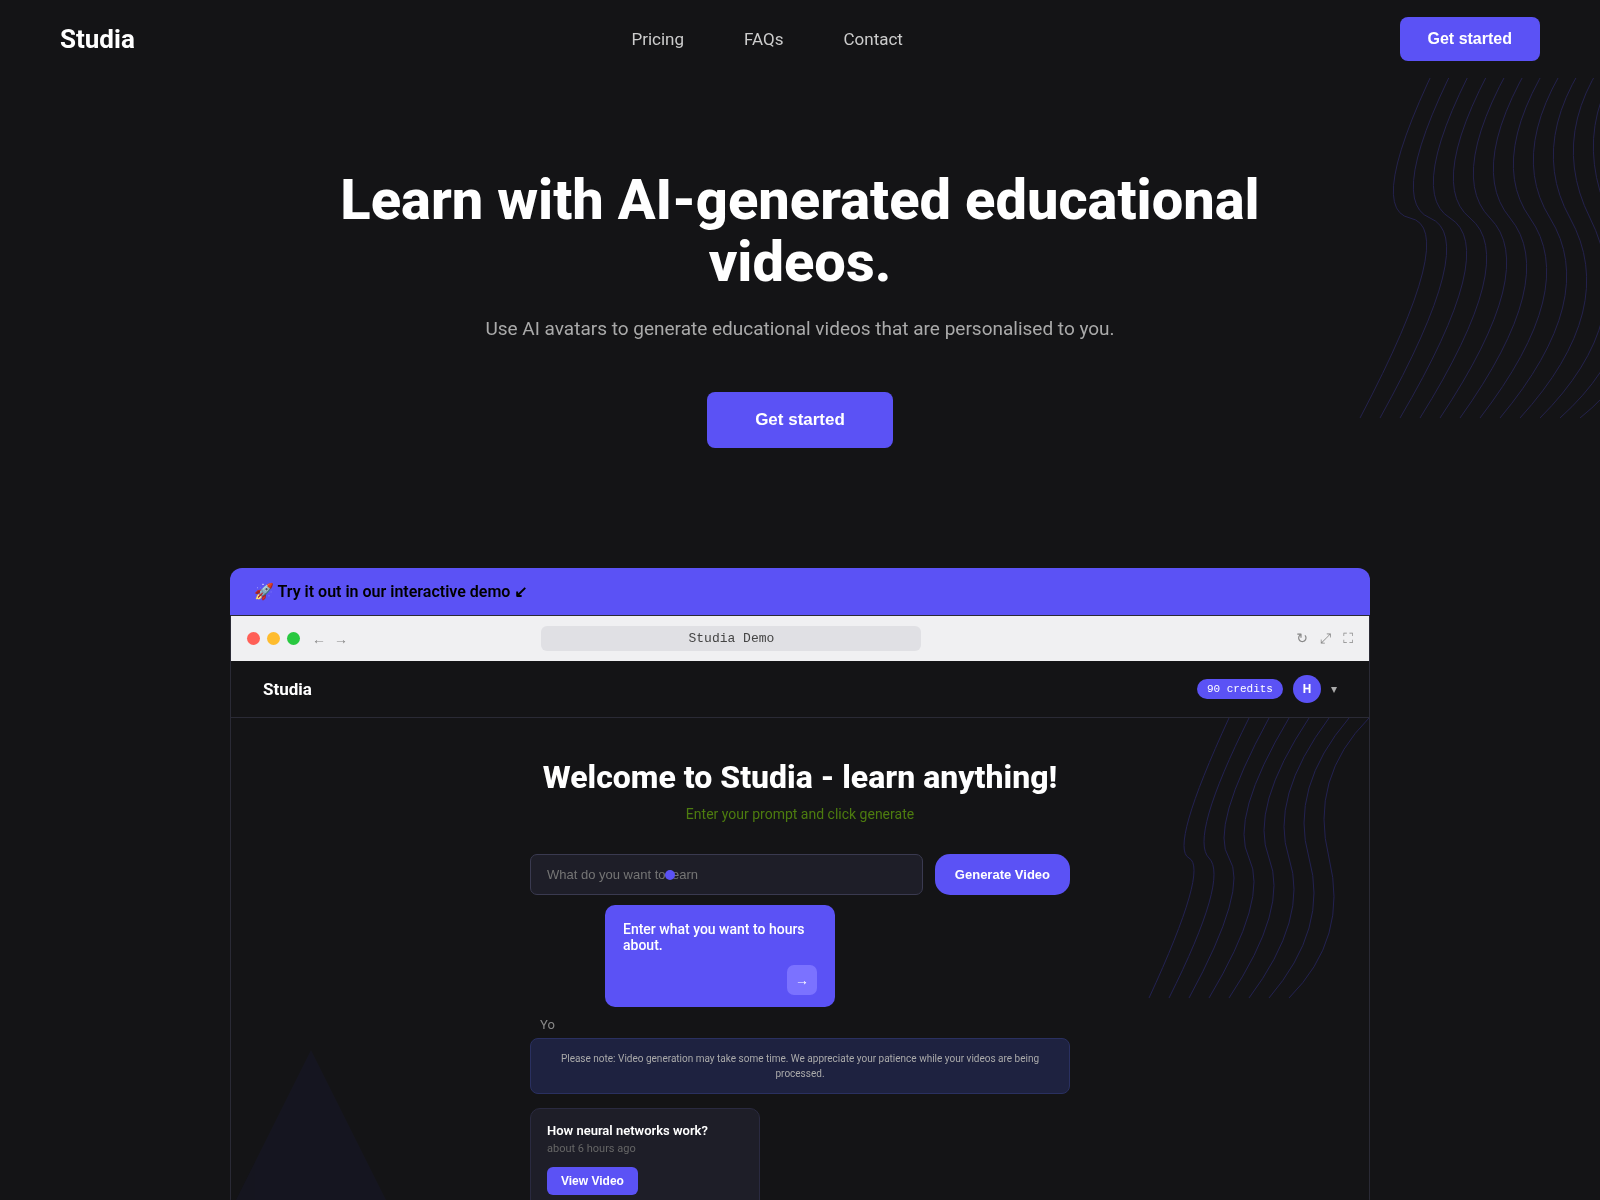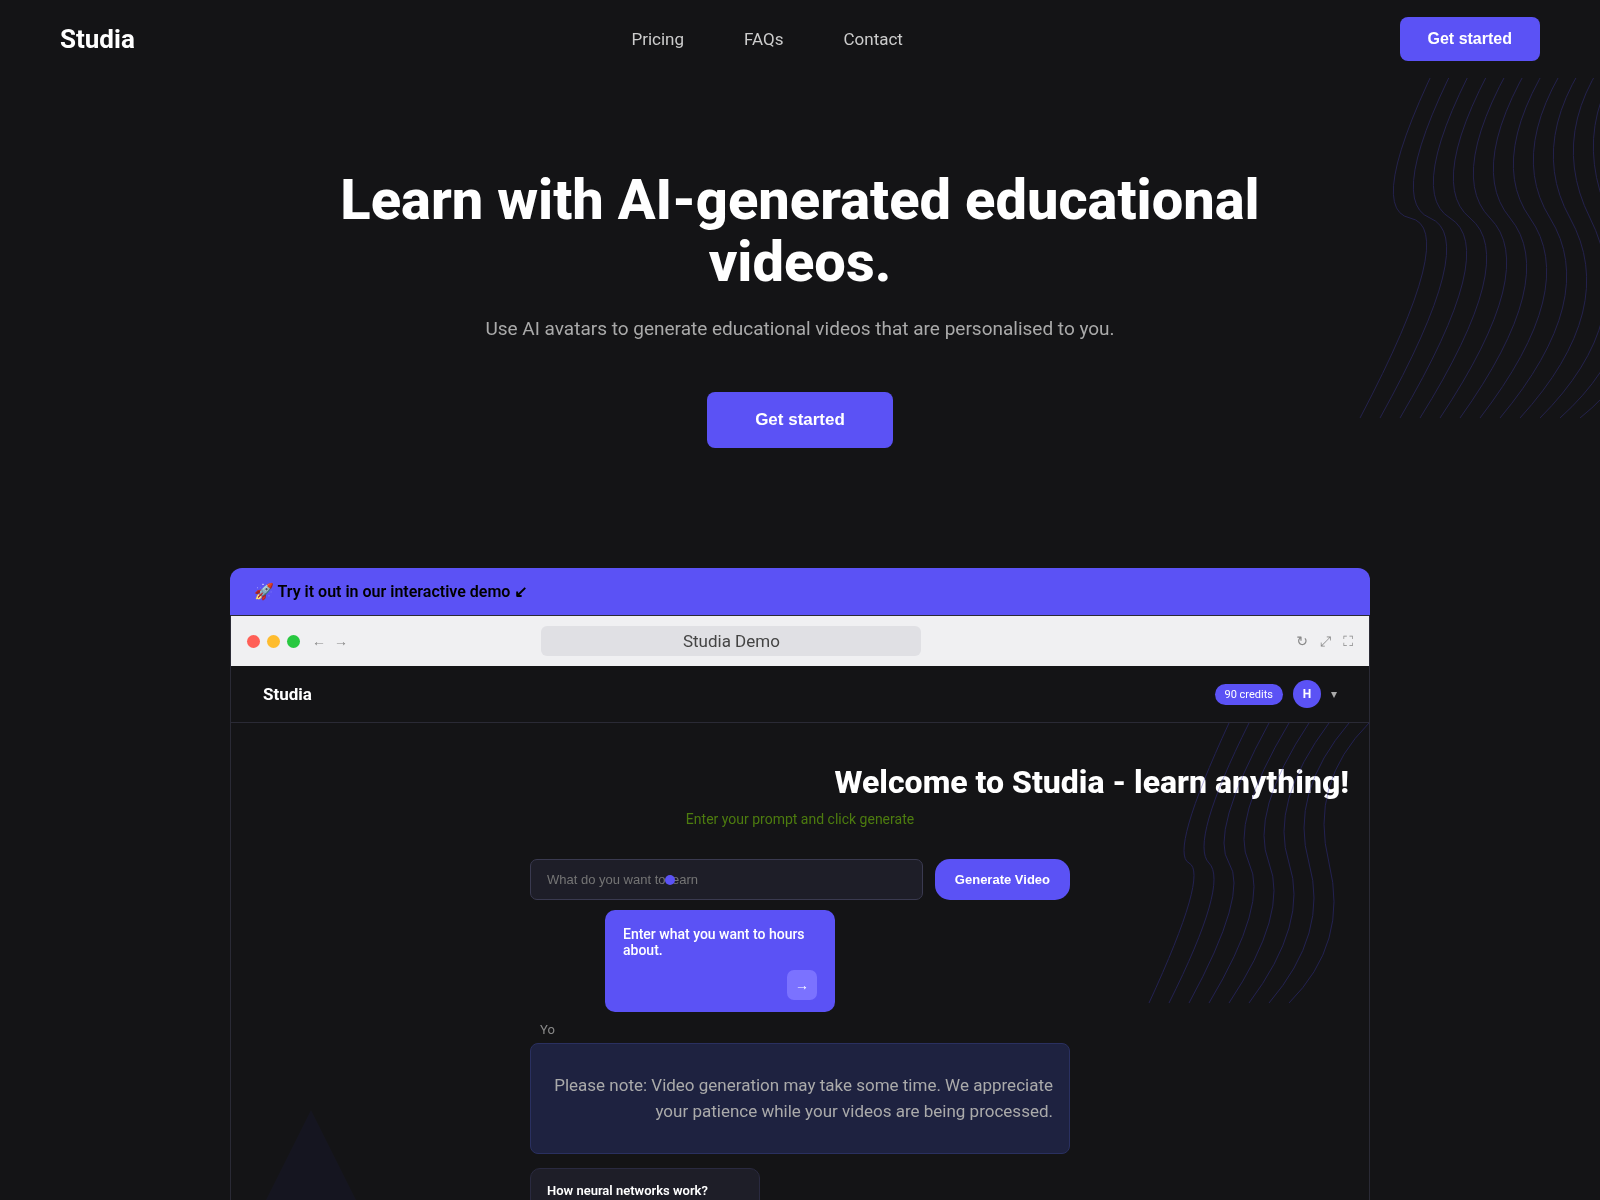--- a/index.html
+++ b/index.html
@@ -156,25 +156,26 @@
       gap: 8px;
       color: #888;
       font-size: 14px;
     }
 
     .browser-address {
       flex: 1;
       background: #e0e0e4;
       border-radius: 6px;
       padding: 5px 16px;
-      font-size: 17px;
+      font-size: 13px;
       color: #444;
       text-align: center;
       max-width: 380px;
       margin: 0 auto;
+      font-family: Liberation Mono, monospace;
     }
 
     .browser-actions {
       display: flex;
       gap: 12px;
       color: #888;
       font-size: 14px;
       margin-left: auto;
     }
 
@@ -204,20 +205,21 @@
       align-items: center;
       gap: 10px;
     }
 
     .credits-badge {
       background: #5b52f5;
       color: #fff;
       font-size: 11px;
       padding: 4px 10px;
       border-radius: 12px;
+      font-family: Liberation Mono, monospace;
     }
 
     .avatar-badge {
       width: 28px;
       height: 28px;
       background: #5b52f5;
       border-radius: 50%;
       display: flex;
       align-items: center;
       justify-content: center;
@@ -239,21 +241,20 @@
       width: 300px;
       height: 280px;
       pointer-events: none;
     }
 
     .app-welcome-title {
       font-size: 32px;
       font-weight: 800;
       color: #fff;
       margin-bottom: 10px;
-      text-align: right;
     }
 
     .app-welcome-sub {
       font-size: 14px;
       color: #4d7c0f;
       margin-bottom: 32px;
     }
 
     
     .app-input-row {
@@ -337,25 +338,25 @@
       margin: 0 auto 6px;
       font-size: 13px;
       color: #888;
       padding-left: 10px;
     }
 
     
     .note-banner {
       background: #1e2240;
       border-radius: 8px;
-      padding: 29px 16px;
+      padding: 12px 16px;
       max-width: 540px;
       margin: 0 auto 14px;
-      text-align: right;
-      font-size: 17px;
+      text-align: center;
+      font-size: 10px;
       color: #aaa;
       line-height: 1.5;
       border: 1px solid #2a3060;
     }
 
     
     .history-card {
       background: #1e1e28;
       border-radius: 10px;
       padding: 14px 16px;

